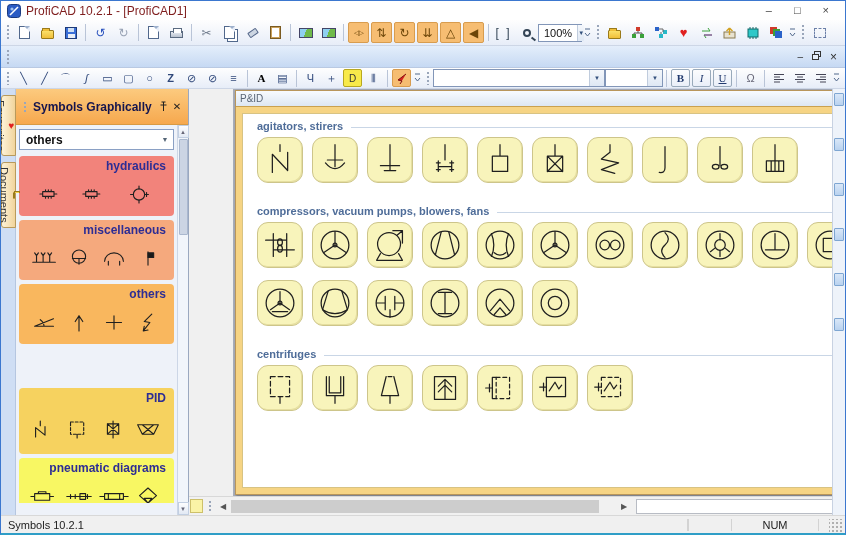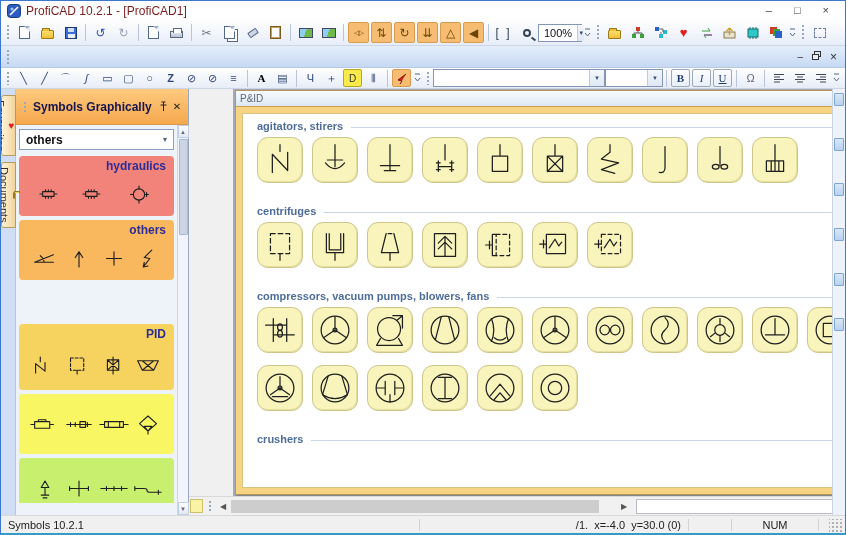--- a/index.html
+++ b/index.html
@@ -392,20 +392,47 @@
                     </svg>
                   </span>
                   <span class="mini-sym">
                     <svg class="sym mini" viewBox="0 0 34 22">
                       <circle cx="17" cy="11" r="6"></circle>
                       <path d="M17 2v3M17 17v3M8 11h3M23 11h4M25 9v4"></path>
                     </svg>
                   </span>
                 </div>
               </div>
+              <div class="cat" style="background: rgb(245, 169, 125);">
+                <div class="cat-label">miscellaneous</div>
+                <div class="cat-syms">
+                  <span class="mini-sym">
+                    <svg class="sym mini" viewBox="0 0 34 22">
+                      <path d="M4 15h24M8 15V8M15 15V8M22 15V8M8 8L6 5M8 8l2-3M15 8l-2-3M15 8l2-3M22 8l-2-3M22 8l2-3"></path>
+                    </svg>
+                  </span>
+                  <span class="mini-sym">
+                    <svg class="sym mini" viewBox="0 0 34 22">
+                      <circle cx="17" cy="9" r="7"></circle>
+                      <path d="M10 11h14M17 11v6"></path>
+                    </svg>
+                  </span>
+                  <span class="mini-sym">
+                    <svg class="sym mini" viewBox="0 0 34 22">
+                      <path d="M7 14a10 9 0 0 1 20 0M11 14v4M23 14v4"></path>
+                    </svg>
+                  </span>
+                  <span class="mini-sym">
+                    <svg class="sym mini" viewBox="0 0 34 22">
+                      <path d="M17 4v14"></path>
+                      <path d="M17 5h6v5h-6z" fill="#1a1a1a"></path>
+                    </svg>
+                  </span>
+                </div>
+              </div>
               <div class="cat" style="background: rgb(249, 183, 94);">
                 <div class="cat-label">others</div>
                 <div class="cat-syms">
                   <span class="mini-sym">
                     <svg class="sym mini" viewBox="0 0 34 22">
                       <path d="M6 15L26 7M6 15h20M16 15a9 9 0 0 0-4-7"></path>
                     </svg>
                   </span>
                   <span class="mini-sym">
                     <svg class="sym mini" viewBox="0 0 34 22">
@@ -444,20 +471,21 @@
                     </svg>
                   </span>
                   <span class="mini-sym">
                     <svg class="sym mini" viewBox="0 0 34 22">
                       <path d="M6 6h22l-5 10H11zM11 6l12 10M23 6L11 16"></path>
                     </svg>
                   </span>
                 </div>
               </div>
               <div class="cat" style="background: rgb(248, 247, 99);">
+                <div class="cat-label">pneumatic diagrams</div>
                 <div class="cat-syms">
                   <span class="mini-sym">
                     <svg class="sym mini" viewBox="0 0 34 22">
                       <path d="M6 8h16v7H6zM10 8V6h8v2M2 11h4M22 11h4"></path>
                     </svg>
                   </span>
                   <span class="mini-sym">
                     <svg class="sym mini" viewBox="0 0 34 22">
                       <path d="M4 11h26M8 9v4M13 9v4M18 8h6v6h-6zM26 9v4"></path>
                     </svg>
@@ -574,20 +602,138 @@
                       </div>
                       <div class="tile">
                         <svg class="sym tile-svg" viewBox="0 0 46 46">
                           <path d="M23 7v17M14 24h18v11H14zM19 24v11M23 24v11M27 24v11"></path>
                         </svg>
                       </div>
                     </div>
                   </div>
                   <div class="sec">
                     <div class="sec-head">
+                      <span class="sec-label">compressors, vacuum pumps, blowers, fans</span>
+                      <span class="sec-rule"></span>
+                    </div>
+                    <div class="tile-row">
+                      <div class="tile">
+                        <svg class="sym tile-svg" viewBox="0 0 46 46">
+                          <path d="M16 11v24M30 11v24M16 18H8M16 18h14M30 28h8M30 28H16"></path>
+                          <ellipse cx="23" cy="20" rx="2.5" ry="3.5"></ellipse>
+                          <ellipse cx="23" cy="27" rx="2.5" ry="3.5"></ellipse>
+                        </svg>
+                      </div>
+                      <div class="tile">
+                        <svg class="sym tile-svg" viewBox="0 0 46 46">
+                          <circle cx="23" cy="23" r="14.5"></circle>
+                          <path d="M23 23V9M23 23l-12 8M23 23l12 8"></path>
+                          <circle cx="23" cy="23" r="2"></circle>
+                        </svg>
+                      </div>
+                      <div class="tile">
+                        <svg class="sym tile-svg" viewBox="0 0 46 46">
+                          <circle cx="22" cy="22" r="12"></circle>
+                          <path d="M30 13l6-5H26M36 8v13M13 32l-4 7h27l-4-7"></path>
+                        </svg>
+                      </div>
+                      <div class="tile">
+                        <svg class="sym tile-svg" viewBox="0 0 46 46">
+                          <circle cx="23" cy="23" r="14.5"></circle>
+                          <path d="M19 9.5L13 33M27 9.5L33 33"></path>
+                        </svg>
+                      </div>
+                      <div class="tile">
+                        <svg class="sym tile-svg" viewBox="0 0 46 46">
+                          <circle cx="23" cy="23" r="14.5"></circle>
+                          <path d="M14 11q5 12 0 24M32 11q-5 12 0 24M17 31q6 5 12 0"></path>
+                        </svg>
+                      </div>
+                      <div class="tile">
+                        <svg class="sym tile-svg" viewBox="0 0 46 46">
+                          <circle cx="23" cy="23" r="14.5"></circle>
+                          <path d="M23 23V9M23 23l-12 8M23 23l12 8"></path>
+                          <circle cx="23" cy="23" r="2"></circle>
+                        </svg>
+                      </div>
+                      <div class="tile">
+                        <svg class="sym tile-svg" viewBox="0 0 46 46">
+                          <circle cx="23" cy="23" r="14.5"></circle>
+                          <circle cx="17.5" cy="23" r="5"></circle>
+                          <circle cx="28.5" cy="23" r="5"></circle>
+                        </svg>
+                      </div>
+                      <div class="tile">
+                        <svg class="sym tile-svg" viewBox="0 0 46 46">
+                          <circle cx="23" cy="23" r="14.5"></circle>
+                          <path d="M23 10q7 7 0 13t0 13"></path>
+                        </svg>
+                      </div>
+                      <div class="tile">
+                        <svg class="sym tile-svg" viewBox="0 0 46 46">
+                          <circle cx="23" cy="23" r="14.5"></circle>
+                          <circle cx="23" cy="23" r="5.5"></circle>
+                          <path d="M23 17.5V11M28 26l5 4M18 26l-5 4M23 28.5V35"></path>
+                        </svg>
+                      </div>
+                      <div class="tile">
+                        <svg class="sym tile-svg" viewBox="0 0 46 46">
+                          <circle cx="23" cy="23" r="14.5"></circle>
+                          <path d="M23 11v17M13 28h20"></path>
+                        </svg>
+                      </div>
+                      <div class="tile">
+                        <svg class="sym tile-svg" viewBox="0 0 46 46">
+                          <circle cx="23" cy="23" r="14.5"></circle>
+                          <path d="M16 16h14v14H16z"></path>
+                        </svg>
+                      </div>
+                    </div>
+                    <div class="tile-row">
+                      <div class="tile">
+                        <svg class="sym tile-svg" viewBox="0 0 46 46">
+                          <circle cx="23" cy="23" r="14.5"></circle>
+                          <path d="M23 23V11M23 23l-10 7M23 23l10 7M15 32h16"></path>
+                          <circle cx="23" cy="23" r="2"></circle>
+                        </svg>
+                      </div>
+                      <div class="tile">
+                        <svg class="sym tile-svg" viewBox="0 0 46 46">
+                          <circle cx="23" cy="23" r="14.5"></circle>
+                          <path d="M16 10l-6 20M30 10l6 20M10 30q13 8 26 0"></path>
+                        </svg>
+                      </div>
+                      <div class="tile">
+                        <svg class="sym tile-svg" viewBox="0 0 46 46">
+                          <circle cx="23" cy="23" r="14.5"></circle>
+                          <path d="M9 23h9M18 16v14M37 23h-9M28 16v14M23 30v8"></path>
+                        </svg>
+                      </div>
+                      <div class="tile">
+                        <svg class="sym tile-svg" viewBox="0 0 46 46">
+                          <circle cx="23" cy="23" r="14.5"></circle>
+                          <path d="M23 12v22M16 12h14M16 34h14"></path>
+                        </svg>
+                      </div>
+                      <div class="tile">
+                        <svg class="sym tile-svg" viewBox="0 0 46 46">
+                          <circle cx="23" cy="23" r="14.5"></circle>
+                          <path d="M13 31l10-12 10 12M17 35l6-7 6 7"></path>
+                        </svg>
+                      </div>
+                      <div class="tile">
+                        <svg class="sym tile-svg" viewBox="0 0 46 46">
+                          <circle cx="23" cy="23" r="14.5"></circle>
+                          <circle cx="23" cy="23" r="7"></circle>
+                        </svg>
+                      </div>
+                    </div>
+                  </div>
+                  <div class="sec">
+                    <div class="sec-head">
                       <span class="sec-label">centrifuges</span>
                       <span class="sec-rule"></span>
                     </div>
                     <div class="tile-row">
                       <div class="tile">
                         <svg class="sym tile-svg" viewBox="0 0 46 46">
                           <path stroke-dasharray="5 3" d="M13 11h20v21H13z"></path>
                           <path d="M23 32v7"></path>
                         </svg>
                       </div>
@@ -619,144 +765,20 @@
                           <path d="M14 12h20v20H14z"></path>
                           <path d="M17 26l6-9 4 7 3-4M7 22h7M11 18v8"></path>
                         </svg>
                       </div>
                       <div class="tile">
                         <svg class="sym tile-svg" viewBox="0 0 46 46">
                           <path stroke-dasharray="4 3" d="M14 12h20v20H14z"></path>
                           <path d="M17 26l6-9 4 7 3-4M7 22h7M11 18v8"></path>
                         </svg>
                       </div>
-                    </div>
-                  </div>
-                  <div class="sec">
-                    <div class="sec-head">
-                      <span class="sec-label">compressors, vacuum pumps, blowers, fans</span>
-                      <span class="sec-rule"></span>
-                    </div>
-                    <div class="tile-row">
-                      <div class="tile">
-                        <svg class="sym tile-svg" viewBox="0 0 46 46">
-                          <path d="M16 11v24M30 11v24M16 18H8M16 18h14M30 28h8M30 28H16"></path>
-                          <ellipse cx="23" cy="20" rx="2.5" ry="3.5"></ellipse>
-                          <ellipse cx="23" cy="27" rx="2.5" ry="3.5"></ellipse>
-                        </svg>
-                      </div>
-                      <div class="tile">
-                        <svg class="sym tile-svg" viewBox="0 0 46 46">
-                          <circle cx="23" cy="23" r="14.5"></circle>
-                          <path d="M23 23V9M23 23l-12 8M23 23l12 8"></path>
-                          <circle cx="23" cy="23" r="2"></circle>
-                        </svg>
-                      </div>
-                      <div class="tile">
-                        <svg class="sym tile-svg" viewBox="0 0 46 46">
-                          <circle cx="22" cy="22" r="12"></circle>
-                          <path d="M30 13l6-5H26M36 8v13M13 32l-4 7h27l-4-7"></path>
-                        </svg>
-                      </div>
-                      <div class="tile">
-                        <svg class="sym tile-svg" viewBox="0 0 46 46">
-                          <circle cx="23" cy="23" r="14.5"></circle>
-                          <path d="M19 9.5L13 33M27 9.5L33 33"></path>
-                        </svg>
-                      </div>
-                      <div class="tile">
-                        <svg class="sym tile-svg" viewBox="0 0 46 46">
-                          <circle cx="23" cy="23" r="14.5"></circle>
-                          <path d="M14 11q5 12 0 24M32 11q-5 12 0 24M17 31q6 5 12 0"></path>
-                        </svg>
-                      </div>
-                      <div class="tile">
-                        <svg class="sym tile-svg" viewBox="0 0 46 46">
-                          <circle cx="23" cy="23" r="14.5"></circle>
-                          <path d="M23 23V9M23 23l-12 8M23 23l12 8"></path>
-                          <circle cx="23" cy="23" r="2"></circle>
-                        </svg>
-                      </div>
-                      <div class="tile">
-                        <svg class="sym tile-svg" viewBox="0 0 46 46">
-                          <circle cx="23" cy="23" r="14.5"></circle>
-                          <circle cx="17.5" cy="23" r="5"></circle>
-                          <circle cx="28.5" cy="23" r="5"></circle>
-                        </svg>
-                      </div>
-                      <div class="tile">
-                        <svg class="sym tile-svg" viewBox="0 0 46 46">
-                          <circle cx="23" cy="23" r="14.5"></circle>
-                          <path d="M23 10q7 7 0 13t0 13"></path>
-                        </svg>
-                      </div>
-                      <div class="tile">
-                        <svg class="sym tile-svg" viewBox="0 0 46 46">
-                          <circle cx="23" cy="23" r="14.5"></circle>
-                          <circle cx="23" cy="23" r="5.5"></circle>
-                          <path d="M23 17.5V11M28 26l5 4M18 26l-5 4M23 28.5V35"></path>
-                        </svg>
-                      </div>
-                      <div class="tile">
-                        <svg class="sym tile-svg" viewBox="0 0 46 46">
-                          <circle cx="23" cy="23" r="14.5"></circle>
-                          <path d="M23 11v17M13 28h20"></path>
-                        </svg>
-                      </div>
-                      <div class="tile">
-                        <svg class="sym tile-svg" viewBox="0 0 46 46">
-                          <circle cx="23" cy="23" r="14.5"></circle>
-                          <path d="M16 16h14v14H16z"></path>
-                        </svg>
-                      </div>
-                    </div>
-                    <div class="tile-row">
-                      <div class="tile">
-                        <svg class="sym tile-svg" viewBox="0 0 46 46">
-                          <circle cx="23" cy="23" r="14.5"></circle>
-                          <path d="M23 23V11M23 23l-10 7M23 23l10 7M15 32h16"></path>
-                          <circle cx="23" cy="23" r="2"></circle>
-                        </svg>
-                      </div>
-                      <div class="tile">
-                        <svg class="sym tile-svg" viewBox="0 0 46 46">
-                          <circle cx="23" cy="23" r="14.5"></circle>
-                          <path d="M16 10l-6 20M30 10l6 20M10 30q13 8 26 0"></path>
-                        </svg>
-                      </div>
-                      <div class="tile">
-                        <svg class="sym tile-svg" viewBox="0 0 46 46">
-                          <circle cx="23" cy="23" r="14.5"></circle>
-                          <path d="M9 23h9M18 16v14M37 23h-9M28 16v14M23 30v8"></path>
-                        </svg>
-                      </div>
-                      <div class="tile">
-                        <svg class="sym tile-svg" viewBox="0 0 46 46">
-                          <circle cx="23" cy="23" r="14.5"></circle>
-                          <path d="M23 12v22M16 12h14M16 34h14"></path>
-                        </svg>
-                      </div>
-                      <div class="tile">
-                        <svg class="sym tile-svg" viewBox="0 0 46 46">
-                          <circle cx="23" cy="23" r="14.5"></circle>
-                          <path d="M13 31l10-12 10 12M17 35l6-7 6 7"></path>
-                        </svg>
-                      </div>
-                      <div class="tile">
-                        <svg class="sym tile-svg" viewBox="0 0 46 46">
-                          <circle cx="23" cy="23" r="14.5"></circle>
-                          <circle cx="23" cy="23" r="7"></circle>
-                        </svg>
-                      </div>
-                    </div>
-                  </div>
-                  <div class="sec" style="margin-top: 16px;">
-                    <div class="sec-head">
-                      <span class="sec-label">crushers</span>
-                      <span class="sec-rule"></span>
                     </div>
                   </div>
                 </div>
               <div class="doc-vscroll">
                 <span class="scr-btn">▲</span>
                 <span class="doc-thumb"></span>
                 <span class="doc-vfill"></span>
                 <span class="scr-btn">▼</span>
               </div>
             </div>
@@ -780,21 +802,20 @@
       <span class="rs-btn"></span>
       <span class="rs-btn"></span>
       <span class="rs-btn"></span>
       <span class="rs-btn"></span>
     </div>
   </div>
 
   <div class="statusbar">
     <span class="sb-cell sb-left">Symbols 10.2.1</span>
     <span class="sb-sep"></span>
-    <span class="sb-cell sb-pos">/1.  x=-4.0  y=30.0 (0)</span>
     <span class="sb-sep"></span>
     <span class="sb-cell sb-blank"></span>
     <span class="sb-sep"></span>
     <span class="sb-cell sb-num">NUM</span>
     <span class="sb-sep"></span>
     <span style="flex:0 0 10px;"></span>
     <span class="sb-grip"></span>
   </div>
 </div>
 

